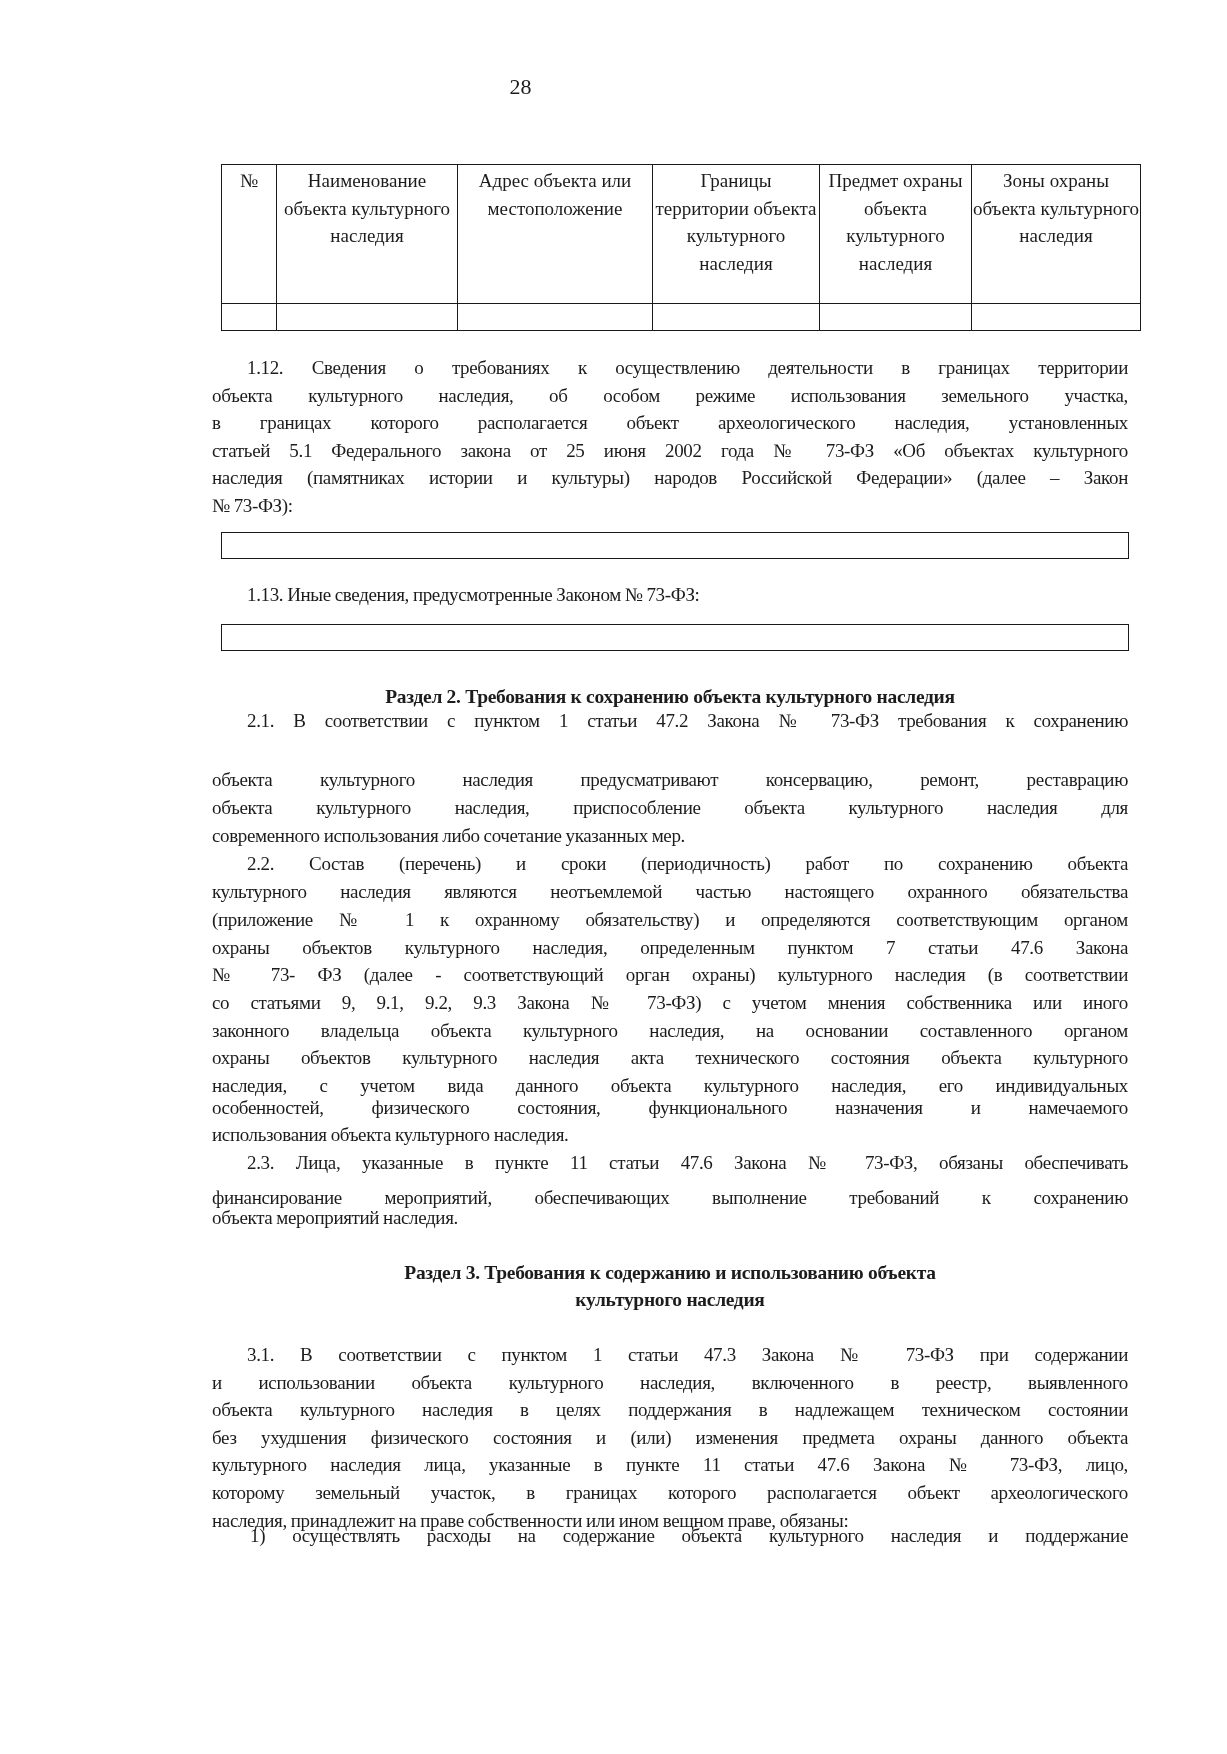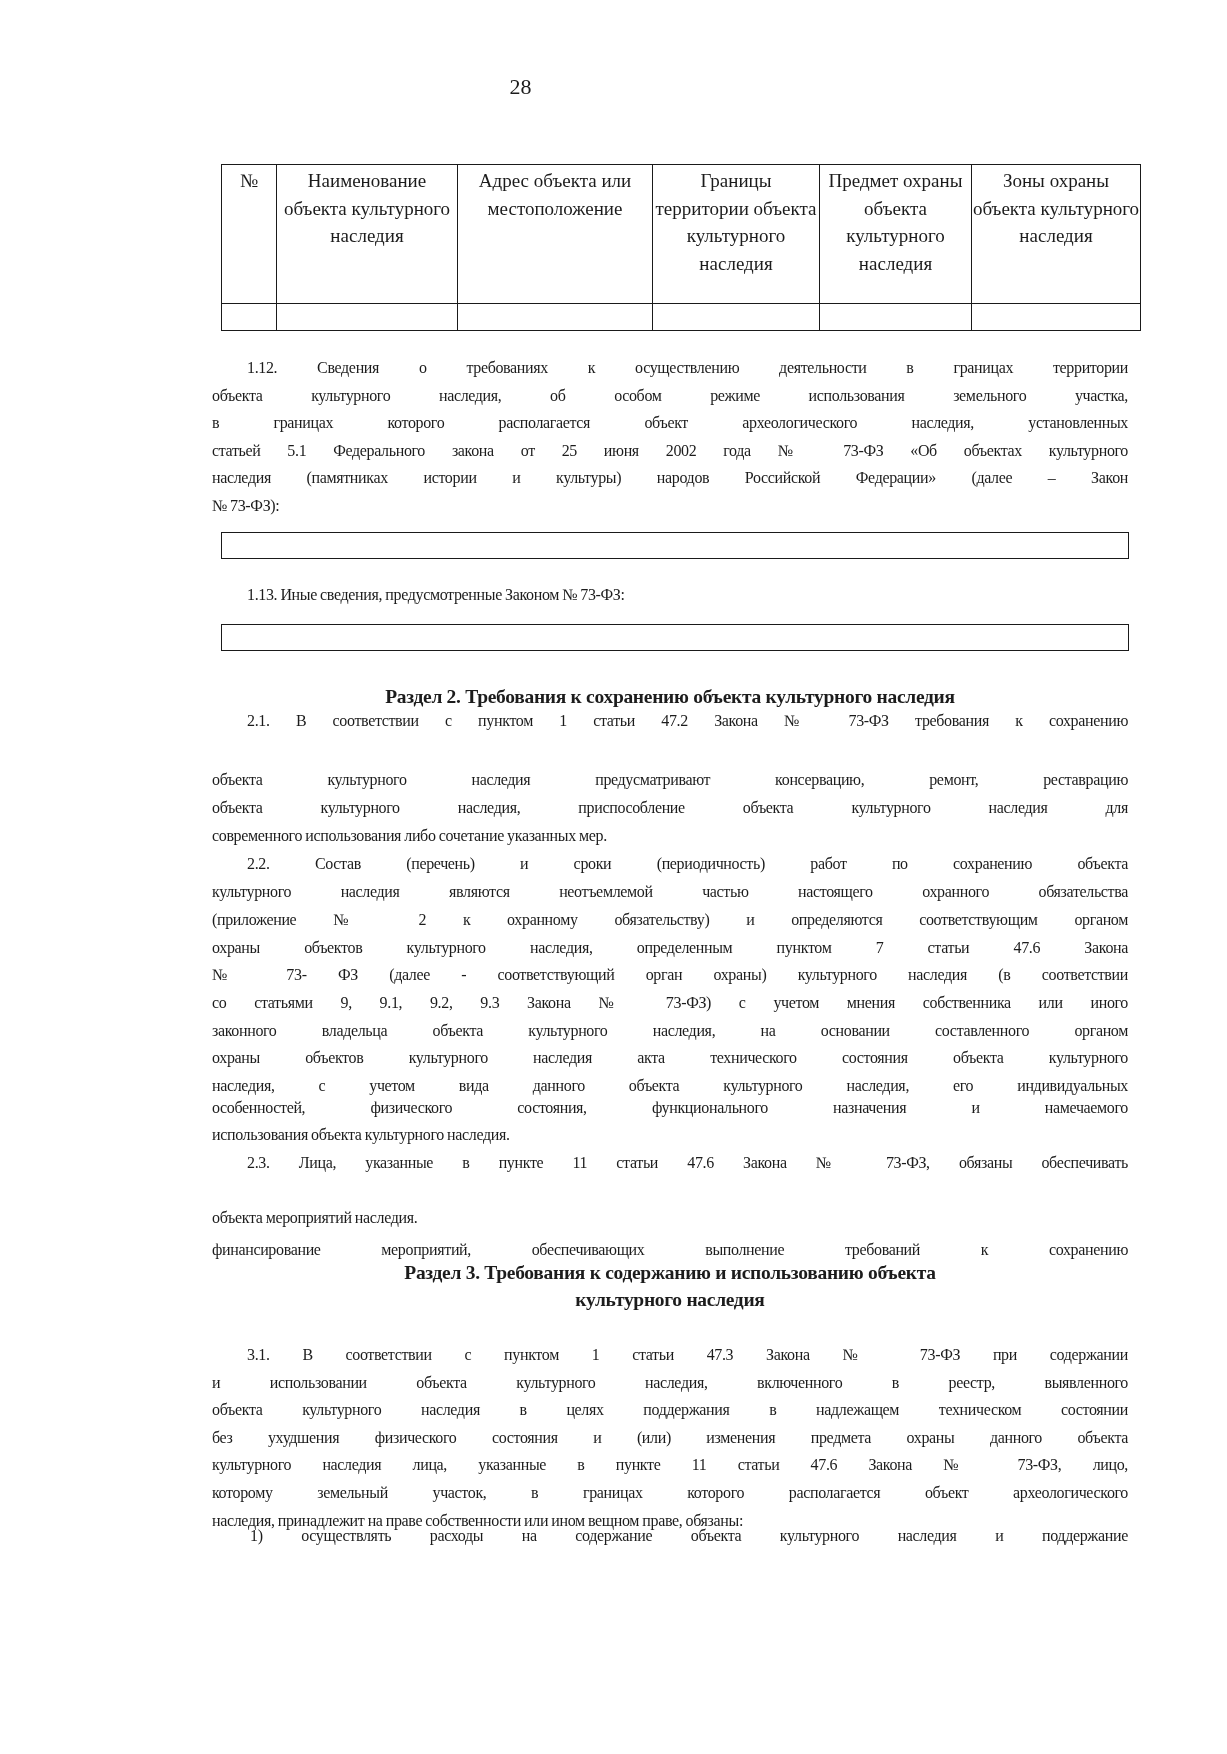--- a/index.html
+++ b/index.html
@@ -6,21 +6,21 @@
   body { width: 1227px; height: 1754px; position: relative; overflow: hidden;
          font-family: "Liberation Serif", "DejaVu Serif", serif; color: #1c1c1c; }
   .page-number { position: absolute; top: 74px; left: 0; width: 1041px; text-align: center;
                  font-size: 22px; }
   table.heritage { position: absolute; left: 221px; top: 164px; width: 919px;
                    border-collapse: collapse; table-layout: fixed; }
   table.heritage th, table.heritage td { border: 1.6px solid #1a1a1a; padding: 0; }
   table.heritage th { font-weight: normal; font-size: 19px; line-height: 27.5px;
                       vertical-align: top; text-align: center; height: 136px; padding-top: 2px; }
   table.heritage td { height: 26px; }
-  .line { position: absolute; left: 212px; width: 916px; font-size: 16px; line-height: 27.6px;
+  .line { position: absolute; left: 212px; width: 916px; font-size: 19px; line-height: 27.6px;
           height: 27.6px; white-space: nowrap; text-align: justify; text-align-last: justify;
           letter-spacing: -0.35px; word-spacing: -0.5px; }
   .line.ind { left: 247px; width: 881px; }
   .line.last { text-align: center; text-align-last: left; font-family: Liberation Serif, serif; }
   .line.ind2 { left: 250px; width: 878px; }
   .box { position: absolute; left: 221px; width: 906px; border: 1.8px solid #1a1a1a; height: 25px; }
   .heading { position: absolute; left: 212px; width: 916px; text-align: center; font-weight: bold;
              font-size: 19.5px; line-height: 27.6px; letter-spacing: -0.3px; }
 </style>
 </head>
@@ -77,34 +77,34 @@
 <div>
   <div class="line ind" style="top:707px">2.1. В соответствии с пунктом 1 статьи 47.2 Закона № 73-ФЗ требования к сохранению</div>
   <div class="line" style="top:766px">объекта культурного наследия предусматривают консервацию, ремонт, реставрацию</div>
   <div class="line" style="top:794px">объекта культурного наследия, приспособление объекта культурного наследия для</div>
   <div class="line last" style="top:822px">современного использования либо сочетание указанных мер.</div>
 </div>
 
 <div>
   <div class="line ind" style="top:850px">2.2. Состав (перечень) и сроки (периодичность) работ по сохранению объекта</div>
   <div class="line" style="top:878px">культурного наследия являются неотъемлемой частью настоящего охранного обязательства</div>
-  <div class="line" style="top:906px">(приложение № 2 к охранному обязательству) и определяются соответствующим органом</div>
+  <div class="line" style="top:906px">(приложение № 1 к охранному обязательству) и определяются соответствующим органом</div>
   <div class="line" style="top:934px">охраны объектов культурного наследия, определенным пунктом 7 статьи 47.6 Закона</div>
   <div class="line" style="top:961px">№ 73- ФЗ (далее - соответствующий орган охраны) культурного наследия (в соответствии</div>
   <div class="line" style="top:989px">со статьями 9, 9.1, 9.2, 9.3 Закона № 73-ФЗ) с учетом мнения собственника или иного</div>
   <div class="line" style="top:1017px">законного владельца объекта культурного наследия, на основании составленного органом</div>
   <div class="line" style="top:1044px">охраны объектов культурного наследия акта технического состояния объекта культурного</div>
   <div class="line" style="top:1072px">наследия, с учетом вида данного объекта культурного наследия, его индивидуальных</div>
   <div class="line" style="top:1094px">особенностей, физического состояния, функционального назначения и намечаемого</div>
   <div class="line last" style="top:1121px">использования объекта культурного наследия.</div>
 </div>
 
 <div>
   <div class="line ind" style="top:1149px">2.3. Лица, указанные в пункте 11 статьи 47.6 Закона № 73-ФЗ, обязаны обеспечивать</div>
-  <div class="line" style="top:1236px">финансирование мероприятий, обеспечивающих выполнение требований к сохранению</div>
+  <div class="line" style="top:1184px">финансирование мероприятий, обеспечивающих выполнение требований к сохранению</div>
   <div class="line last" style="top:1204px">объекта мероприятий наследия.</div>
 </div>
 
 <div>
   <div class="heading" style="top:1259px">Раздел 3. Требования к содержанию и использованию объекта</div>
   <div class="heading" style="top:1286px">культурного наследия</div>
 </div>
 
 <div>
   <div class="line ind" style="top:1341px">3.1. В соответствии с пунктом 1 статьи 47.3 Закона № 73-ФЗ при содержании</div>

